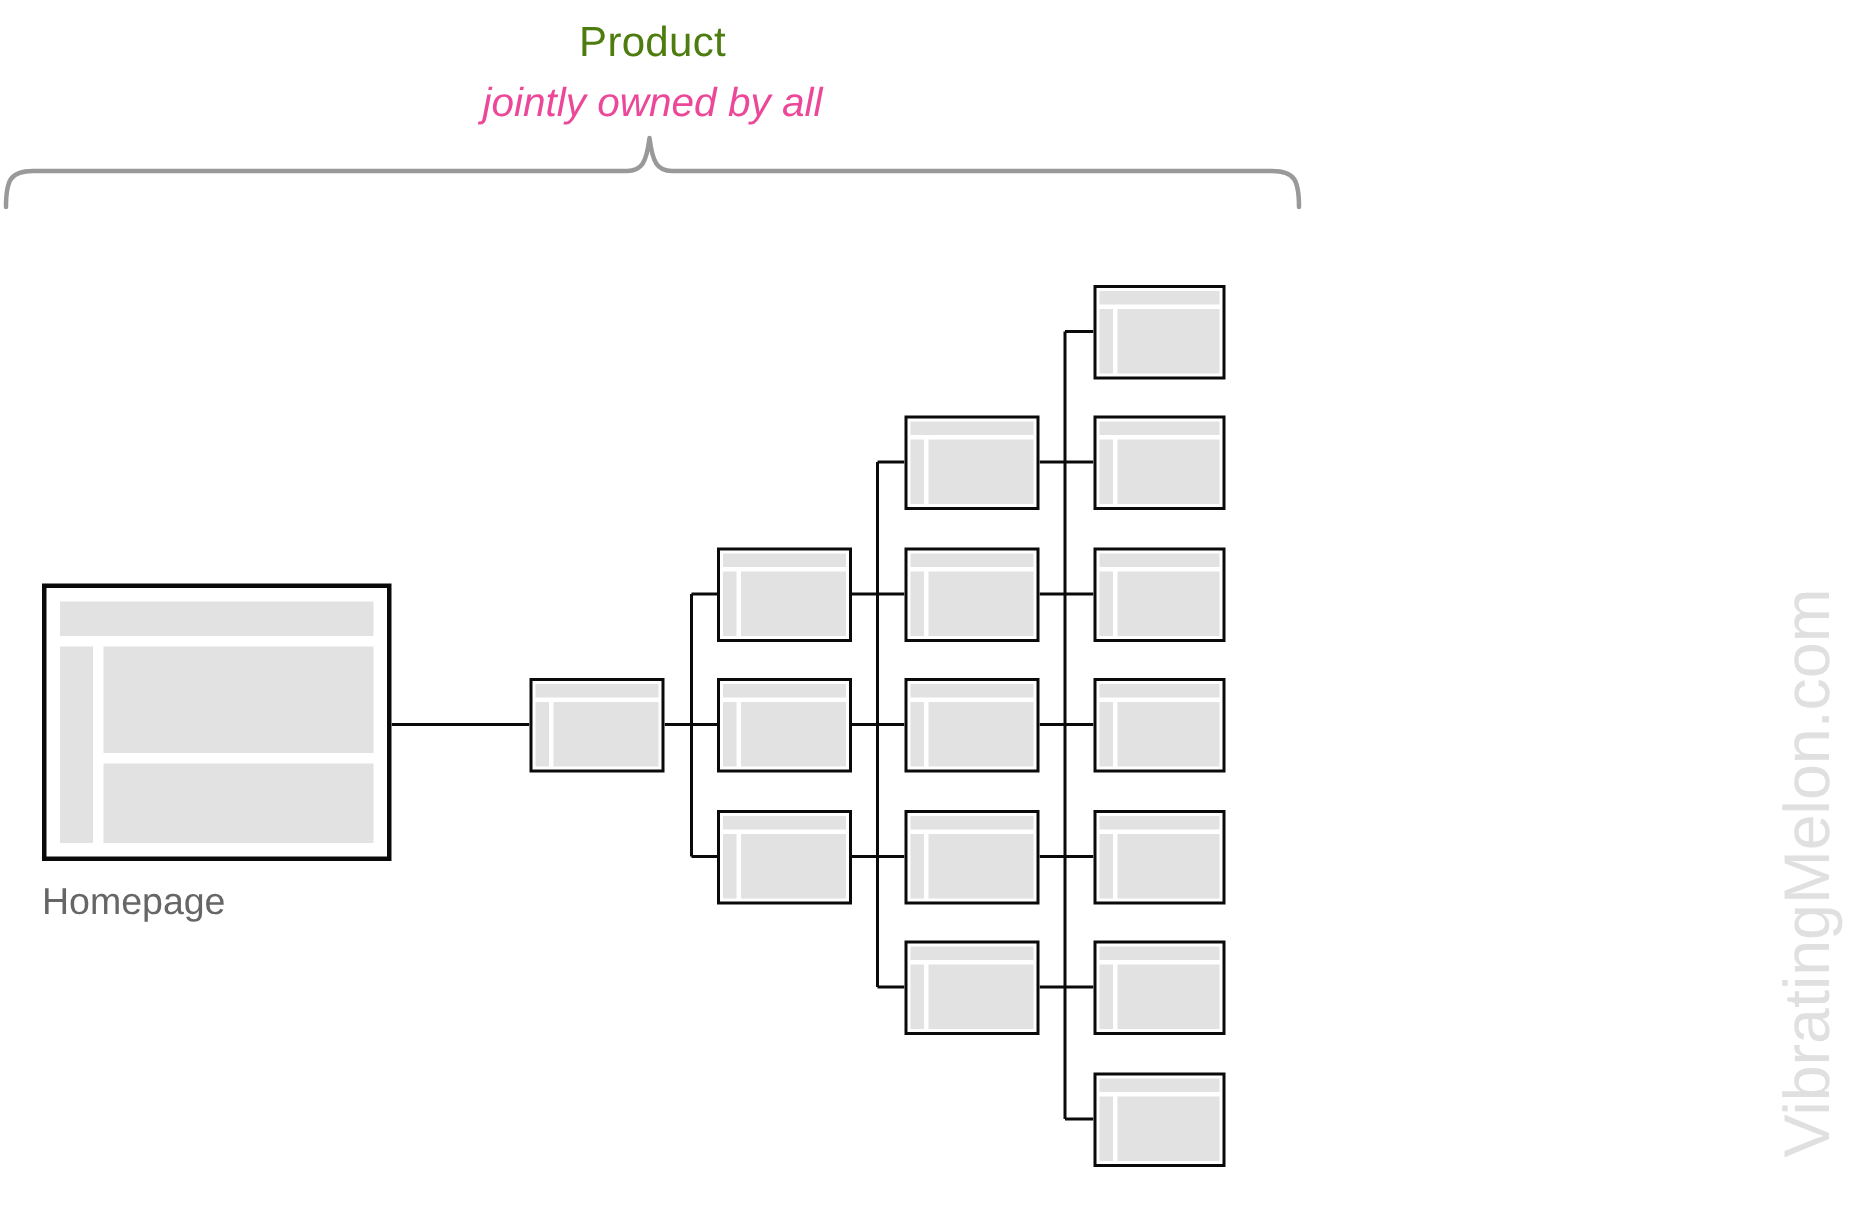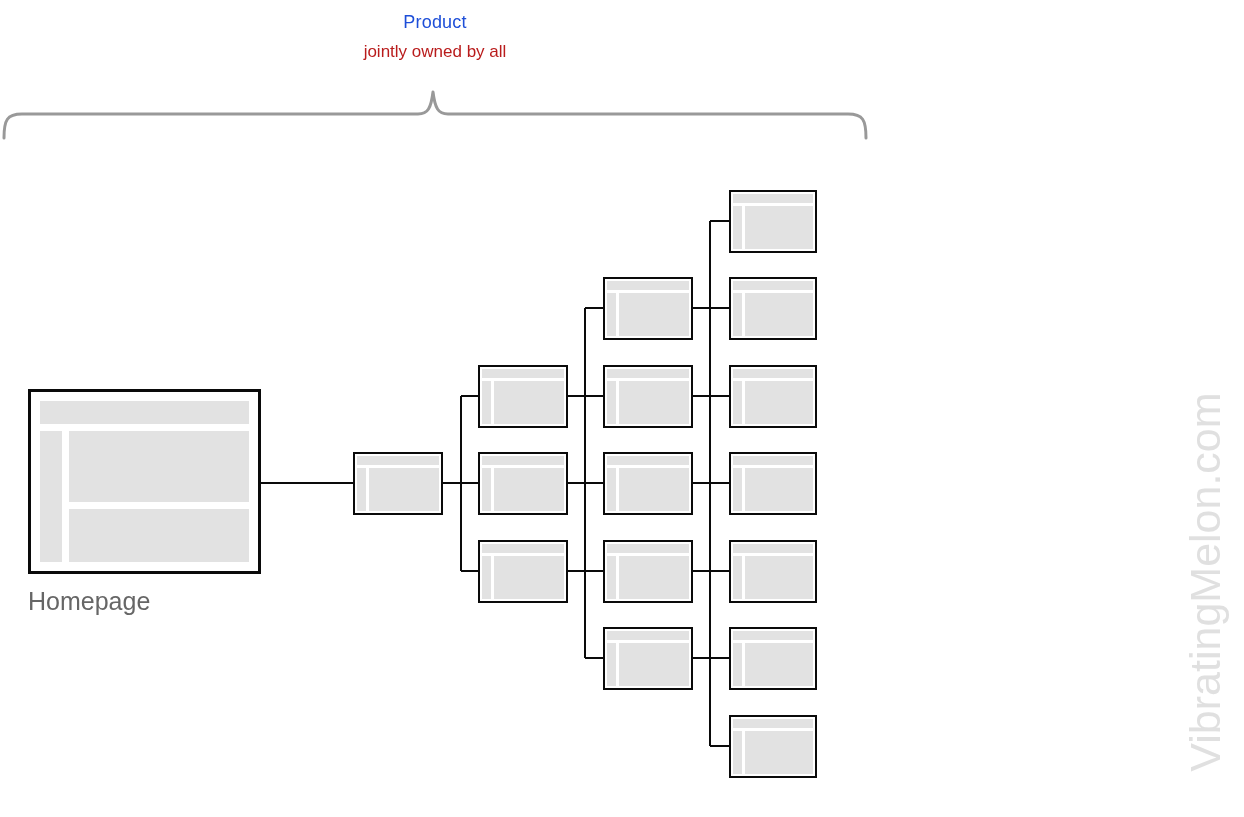--- a/index.html
+++ b/index.html
@@ -14,28 +14,29 @@
 
   
   .annotation {
     position: absolute;
     left: 185px;
     top: 12px;
     width: 500px;
     text-align: center;
   }
   .annotation-title {
-    font-size: 18px;
-    color: #1d4ed8;
+    font-size: 28px;
+    color: #4d7c0f;
     letter-spacing: 0.2px;
   }
   .annotation-subtitle {
-    font-size: 17px;
-    color: #b91c1c;
+    font-size: 27px;
+    color: #ec4899;
     margin-top: 9px;
+    font-style: italic;
   }
 
   
   .line-layer {
     position: absolute;
     left: 0; top: 0;
     width: 1244px; height: 817px;
   }
 
   

